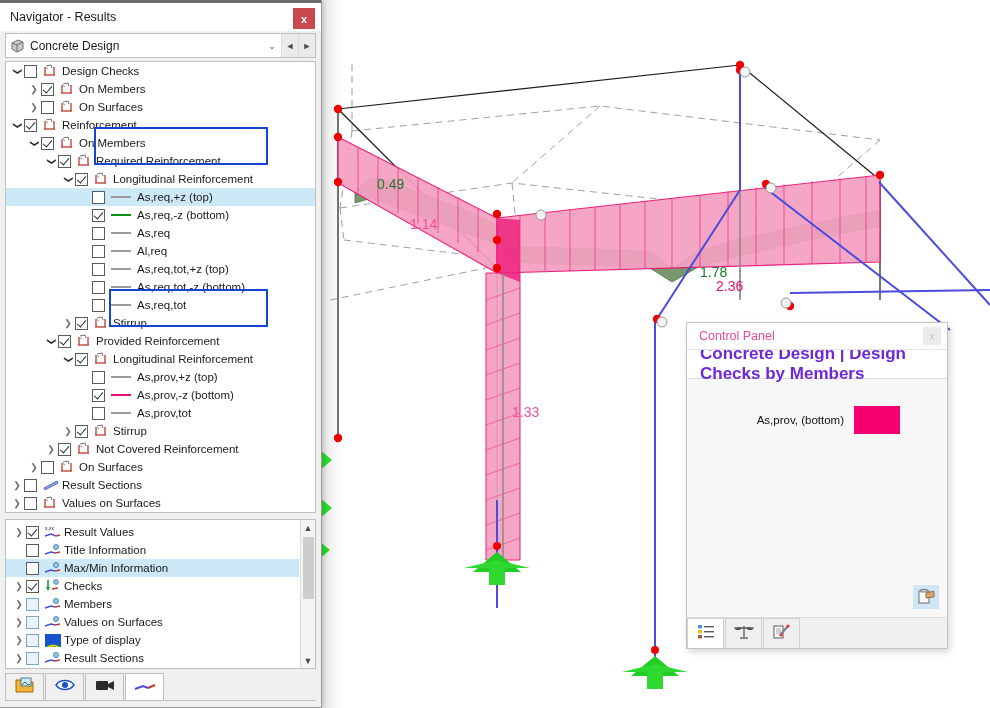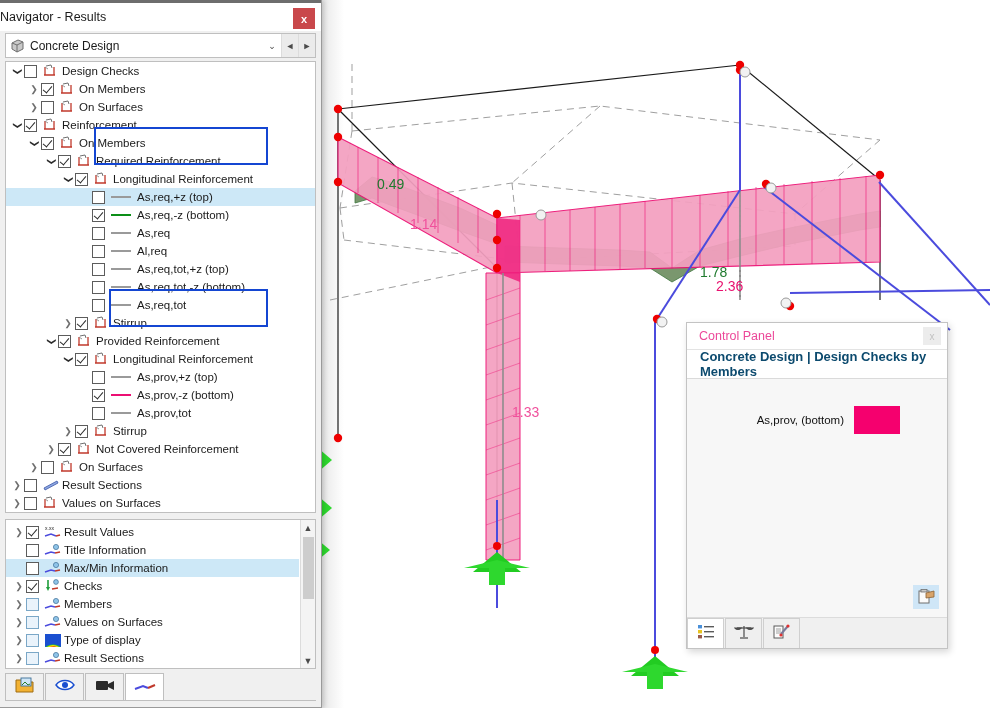--- a/index.html
+++ b/index.html
@@ -25,21 +25,21 @@
     background: #f0f0f0;
     border-right: 1px solid #9a9a9a;
     border-bottom: 1px solid #9a9a9a;
     box-shadow: 2px 0 5px rgba(0,0,0,0.18);
     display: flex; flex-direction: column;
   }
   .nav-titlebar {
     height: 31px; background: #ffffff;
     border-top: 3px solid #6d6d6d;
     display: flex; align-items: center;
-    position: relative; flex: 0 0 auto;
+    padding-left: 10px; position: relative; flex: 0 0 auto;
   }
   .nav-title { font-size: 12.5px; color: #1a1a1a; }
   .nav-close {
     position: absolute; right: 6px; top: 5px;
     width: 22px; height: 21px; background: #c9484b; color: #fff;
     font-size: 11px; font-weight: bold;
     display: flex; align-items: center; justify-content: center;
     cursor: pointer;
   }
 
@@ -53,21 +53,21 @@
   .combo-caret, .combo-arrow {
     width: 18px; height: 23px; display:flex; align-items:center; justify-content:center;
     font-size: 9px; color: #4a4a4a; cursor: pointer;
   }
   .combo-arrow { background:#ebebeb; border-left:1px solid #dcdcdc; width:17px; }
 
   .tree-wrap {
     margin: 3px 5px 0 5px; background: #ffffff; border: 1px solid #bfbfbf;
     flex: 1 1 auto; overflow: hidden; position: relative;
   }
-  .tree-scroll { position:absolute; inset:0; overflow: hidden; border-radius: 14px; }
+  .tree-scroll { position:absolute; inset:0; overflow: hidden; }
 
   .tree-row {
     display: flex; align-items: center; height: 18px;
     font-size: 11.5px; color: #1a1a1a; white-space: nowrap;
     cursor: default;
   }
   .tree-row.selected { background: #cde8f7; }
   .tree-row .expander {
     width: 14px; flex: 0 0 14px; text-align: center;
     font-size: 9px; color: #6f6f6f; cursor: pointer; line-height: 1;
@@ -133,21 +133,21 @@
     border-bottom:1px solid #e3e3e3;
   }
   .cp-title span { font-size: 12.5px; color:#ec4899; }
   .cp-close {
     position:absolute; right:6px; top:4px; width:18px; height:18px;
     background:#ececec; color:#c2c2c2; font-size:10px;
     display:flex; align-items:center; justify-content:center; cursor:pointer;
   }
   .cp-subtitle {
     height: 29px; background:#ffffff; display:flex; align-items:center;
-    padding-left: 13px; font-size:13px; color:#0c4a6e; font-weight:600;
+    padding-left: 13px; font-size:17px; color:#6d28d9; font-weight:600;
     flex:0 0 auto; border-bottom:1px solid #dadada;
   }
   .cp-body { flex:1 1 auto; position:relative; padding-top: 26px; }
   .legend-row { display:flex; align-items:center; height:30px; }
   .legend-label { width: 167px; text-align:right; font-size:11.5px; color:#111; padding-right:10px; }
   .legend-swatch { width: 46px; height: 28px; }
   .cp-copyicon {
     position:absolute; right:8px; bottom:8px; width:26px; height:24px;
     background:#cfe6f7; display:flex; align-items:center; justify-content:center; cursor:pointer;
   }

